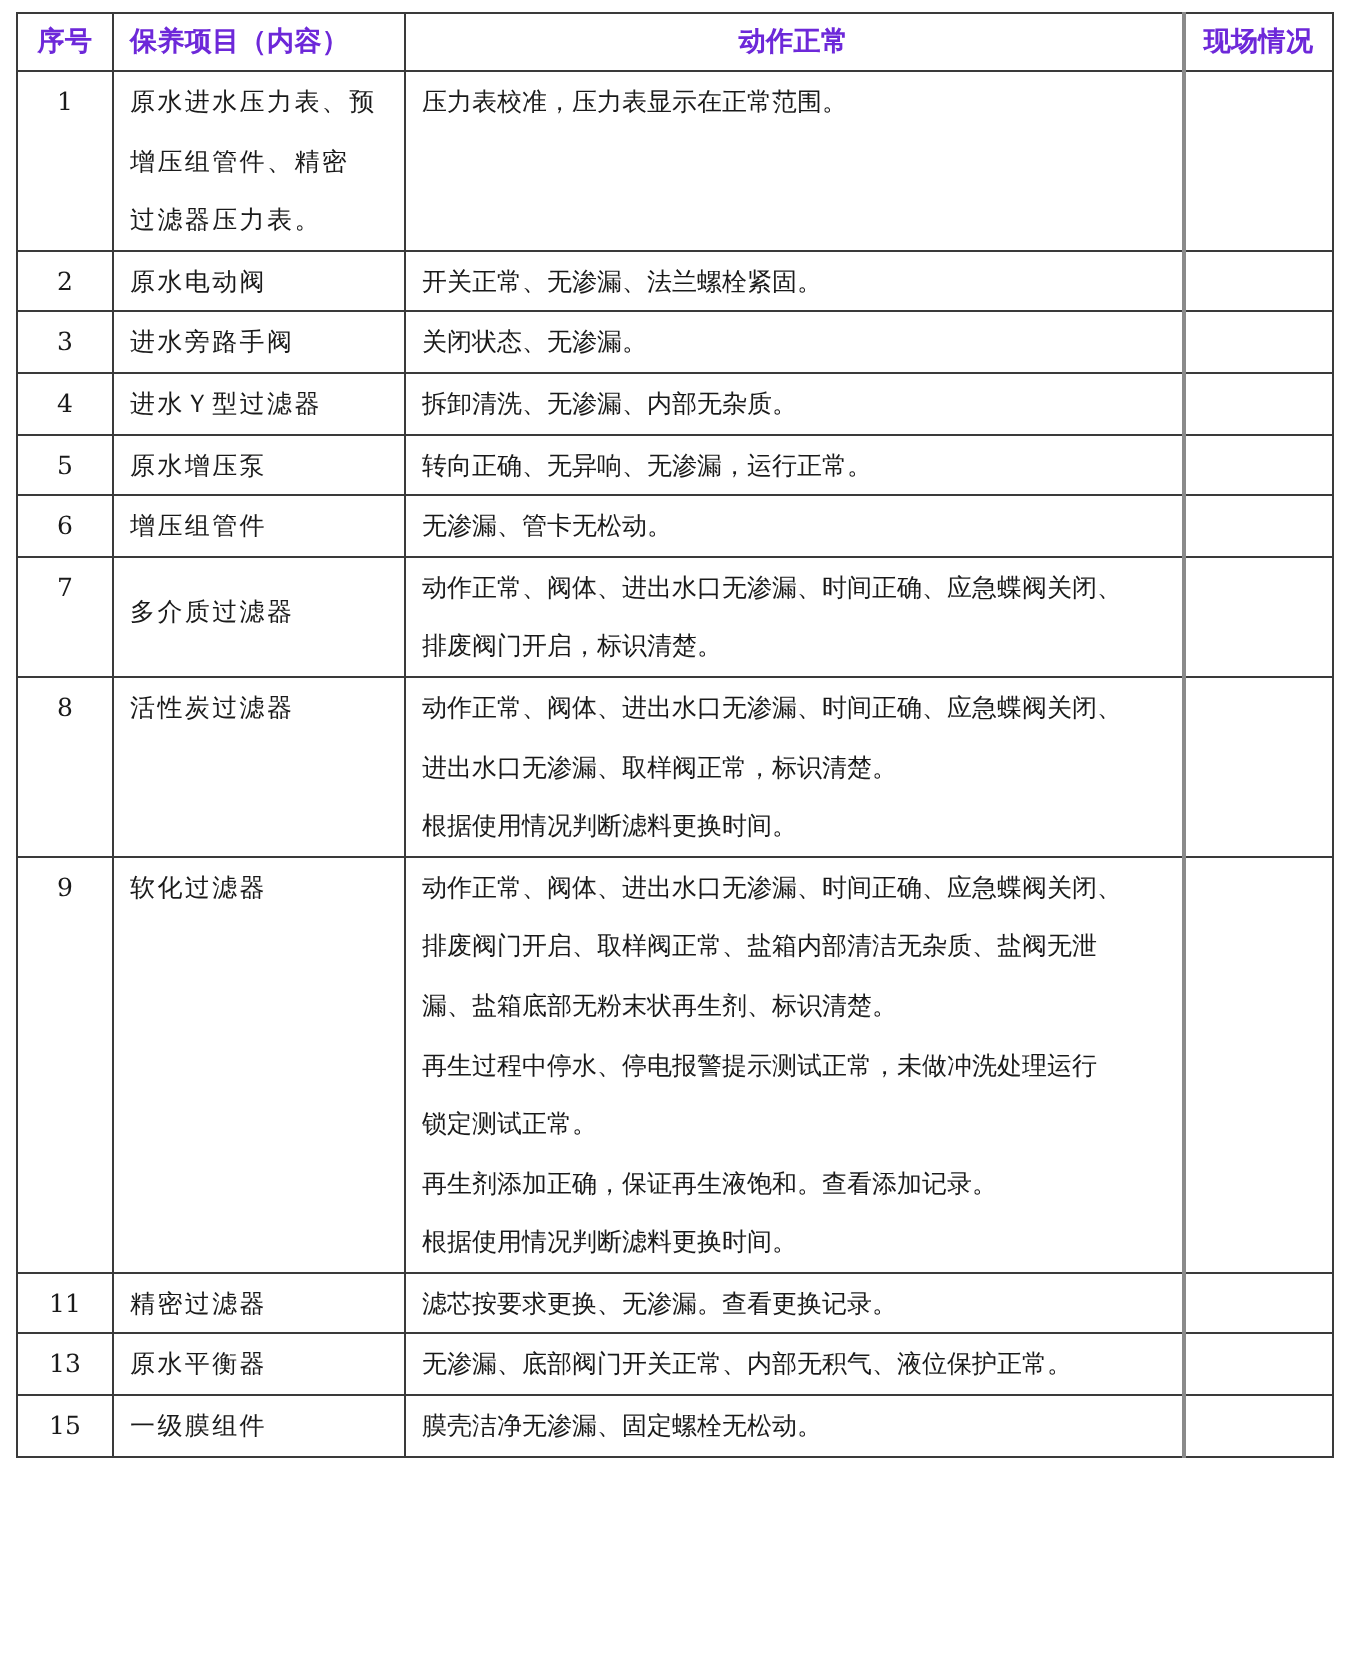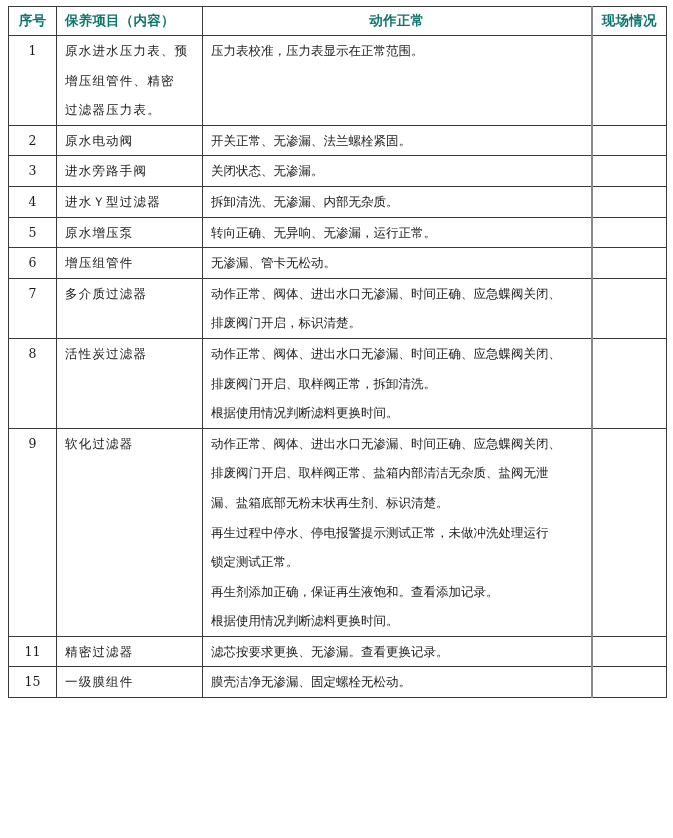--- a/index.html
+++ b/index.html
@@ -35,21 +35,21 @@
       padding: 0;
       vertical-align: top;
     }
     table.maint th {
       height: 28px;
       font-family: "DejaVu Sans", "Liberation Sans", sans-serif;
       font-weight: bold;
       font-size: 13.5px;
       vertical-align: middle;
       text-align: center;
-      color: #0f766e;
+      color: #6d28d9;
       letter-spacing: 0.2px;
     }
     table.maint th.h-item {
       text-align: left;
       padding-left: 8px;
     }
     table.maint th.h-site,
     table.maint td.site {
       border-left: 2px solid #8a8a8a;
     }
@@ -158,36 +158,36 @@
             <span class="line" style="display: block;">增压组管件</span>
           </td>
     <td class="std">
             <span class="line">无渗漏、管卡无松动。</span>
           </td>
     <td class="site"></td>
   </tr>
         <tr>
     <td class="no">7</td>
     <td class="item">
-            <span class="line" style="display: block;">多介质过滤器</span>
+            <span class="line" style="display: block; margin-top: 12px;">多介质过滤器</span>
           </td>
     <td class="std">
             <span class="line">动作正常、阀体、进出水口无渗漏、时间正确、应急蝶阀关闭、</span>
             <span class="line">排废阀门开启，标识清楚。</span>
           </td>
     <td class="site"></td>
   </tr>
         <tr>
     <td class="no">8</td>
     <td class="item">
             <span class="line" style="display: block;">活性炭过滤器</span>
           </td>
     <td class="std">
             <span class="line">动作正常、阀体、进出水口无渗漏、时间正确、应急蝶阀关闭、</span>
-            <span class="line">排废阀门开启、取样阀正常，拆卸清洗。</span>
+            <span class="line">进出水口无渗漏、取样阀正常，标识清楚。</span>
             <span class="line">根据使用情况判断滤料更换时间。</span>
           </td>
     <td class="site"></td>
   </tr>
         <tr>
     <td class="no">9</td>
     <td class="item">
             <span class="line" style="display: block;">软化过滤器</span>
           </td>
     <td class="std">
@@ -205,20 +205,30 @@
     <td class="no">11</td>
     <td class="item">
             <span class="line" style="display: block;">精密过滤器</span>
           </td>
     <td class="std">
             <span class="line">滤芯按要求更换、无渗漏。查看更换记录。</span>
           </td>
     <td class="site"></td>
   </tr>
         <tr>
+    <td class="no">13</td>
+    <td class="item">
+            <span class="line" style="display: block;">原水平衡器</span>
+          </td>
+    <td class="std">
+            <span class="line">无渗漏、底部阀门开关正常、内部无积气、液位保护正常。</span>
+          </td>
+    <td class="site"></td>
+  </tr>
+        <tr>
     <td class="no">15</td>
     <td class="item">
             <span class="line" style="display: block;">一级膜组件</span>
           </td>
     <td class="std">
             <span class="line">膜壳洁净无渗漏、固定螺栓无松动。</span>
           </td>
     <td class="site"></td>
   </tr>
       </tbody>

